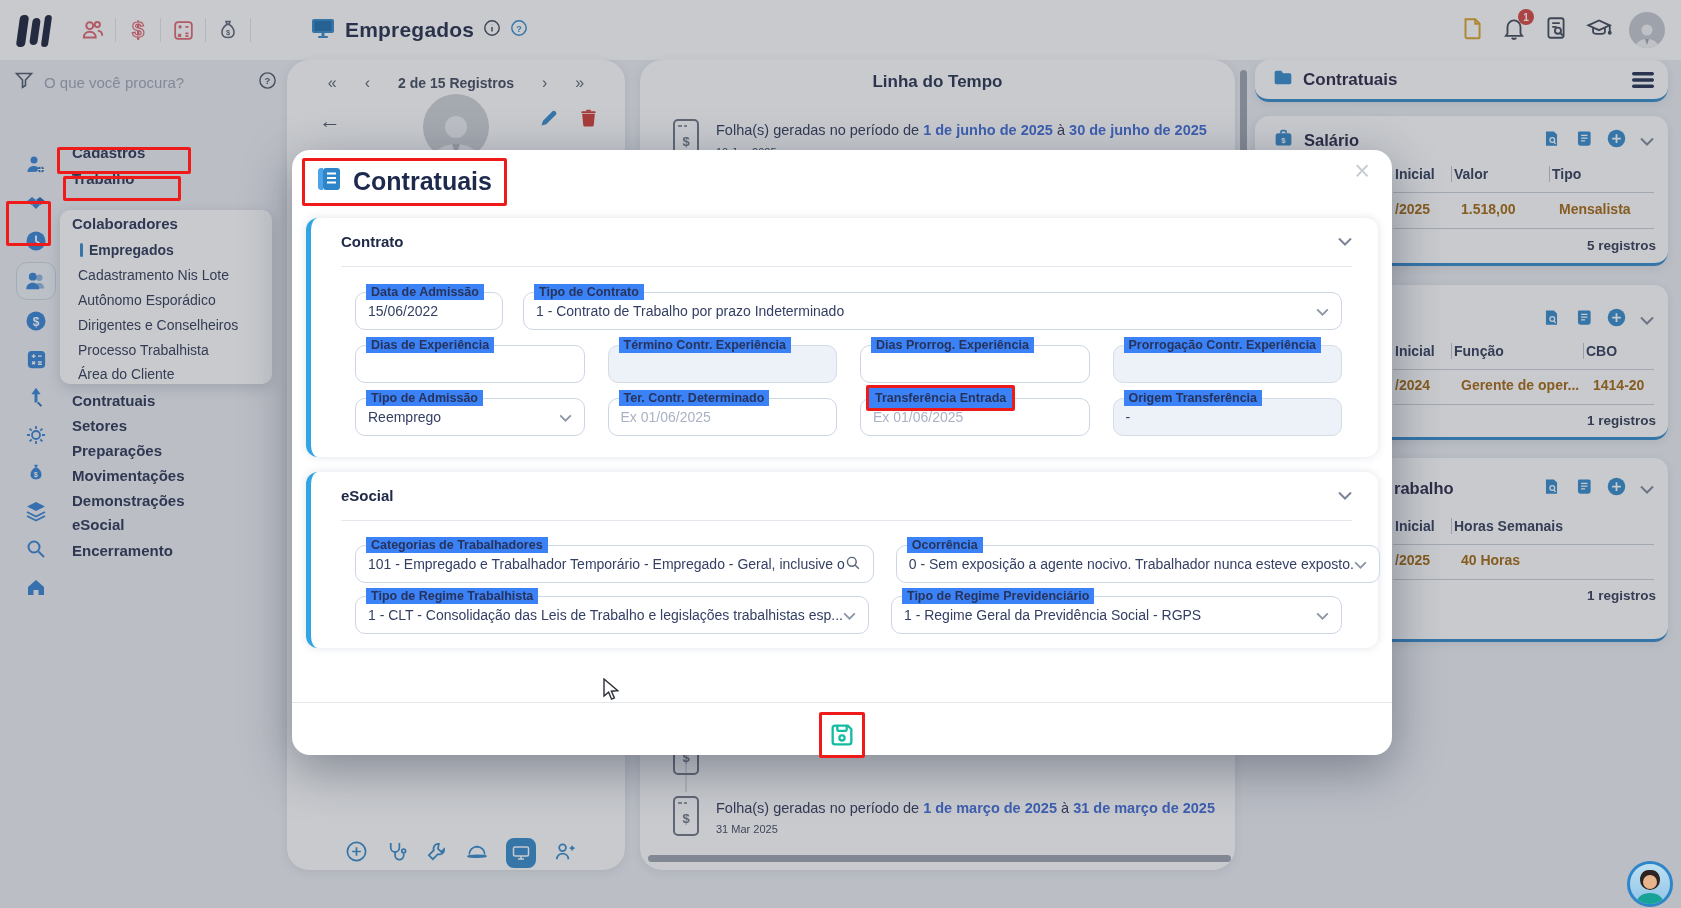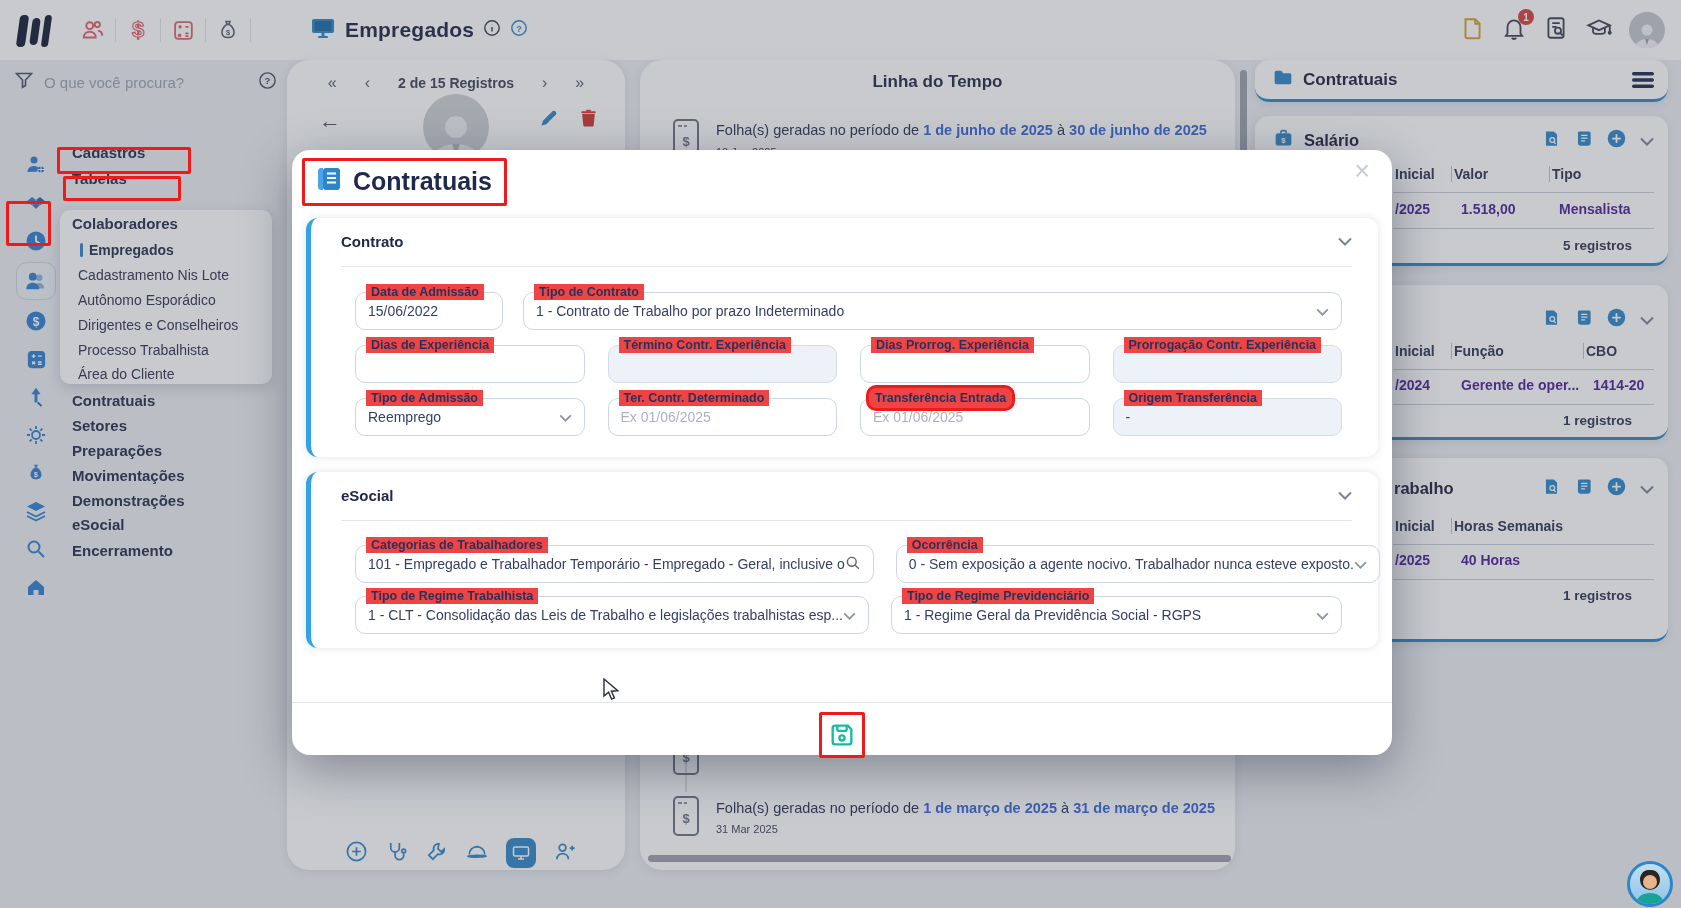--- a/index.html
+++ b/index.html
@@ -53,44 +53,44 @@
   .tl-line { position:absolute; left:45px; top:106px; width:2px; height:626px; background:#dde1e7; }
   .hscroll { position:absolute; left:8px; bottom:8px; height:7px; width:583px; background:#9ba1ab; border-radius:4px; }
   .vscroll { position:absolute; left:1240px; top:70px; width:7px; height:92px; background:#9ba1ab; border-radius:4px; z-index:5; }
 
   
   .rp-card { position:absolute; left:1255px; width:413px; background:#fff; border-radius:14px; border-bottom:3px solid #2e86c9; box-shadow:0 2px 8px rgba(40,50,70,.10); }
   .rp-head-row { position:absolute; left:18px; right:14px; display:flex; align-items:center; gap:10px; }
   .rp-title { font-size:16.5px; font-weight:800; color:#201d3e; white-space:nowrap; }
   .rp-acts { margin-left:auto; display:flex; align-items:center; gap:13px; }
   .rp-cols { position:absolute; left:140px; right:14px; display:flex; font-size:14px; font-weight:bold; color:#2c3554; }
-  .rp-row { position:absolute; left:140px; right:14px; display:flex; font-size:14px; color:#4c1d95; font-weight:600; }
+  .rp-row { position:absolute; left:140px; right:14px; display:flex; font-size:14px; color:#a16207; font-weight:600; }
   .c-sep { border-left:1px solid #bcc3ce; padding-left:2px; }
   .rp-div { position:absolute; left:138px; right:14px; border-top:1px solid #c9ced6; }
-  .rp-foot { position:absolute; right:36px; font-size:13.5px; font-weight:bold; color:#2d3550; }
+  .rp-foot { position:absolute; right:12px; font-size:13.5px; font-weight:bold; color:#2d3550; }
 
   
   .dim { position:absolute; inset:0; background:rgba(73,80,94,.30); z-index:50; }
   .annot { position:absolute; border:3px solid #ef1b1b; z-index:60; border-radius:2px; }
 
   
   .modal { position:absolute; left:292px; top:150px; width:1100px; height:605px; background:#fff; border-radius:18px; box-shadow:0 14px 50px rgba(25,35,55,.40); z-index:100; }
   .m-close { position:absolute; right:22px; top:8px; font-size:27px; color:#c8cdd5; line-height:1; cursor:default; }
   .m-title-wrap { position:absolute; left:10px; top:8px; border:3px solid #ef1b1b; border-radius:2px; padding:5px 12px 7px 10px; display:flex; align-items:center; gap:10px; }
   .m-title { font-size:25px; font-weight:800; color:#1d2a4d; }
   .sec { position:absolute; left:14px; right:14px; background:#fff; border-radius:12px; border-left:5px solid #31a5e3; box-shadow:0 0 9px rgba(50,70,110,.15); }
   .sec-head { position:absolute; top:14px; left:30px; right:26px; display:flex; align-items:center; }
   .sec-head .t { font-size:15px; font-weight:800; color:#202a48; }
   .sec-div { position:absolute; top:48px; left:30px; right:26px; border-top:1px solid #e4e8ee; }
   .frow { position:absolute; left:44px; right:36px; display:grid; gap:23px; }
   .field { position:relative; height:38px; border:1px solid #ccd6e4; border-radius:10px; background:#fff; display:flex; align-items:center; padding:0 12px; font-size:14px; color:#333f63; }
   .field .val { white-space:nowrap; overflow:hidden; }
   .field.dis { background:#edf1f8; border-color:#d4dce8; }
-  .lbl { position:absolute; top:-9px; left:10px; background:#ef4444; padding:0 5px; font-size:12.5px; font-weight:bold; color:#27335c; white-space:nowrap; line-height:1.3; }
-  .lbl-red { border:3px solid #ef1b1b; top:-14px; left:5px; padding:2px 6px; border-radius:10px; }
+  .lbl { position:absolute; top:-9px; left:10px; background:#3b82f6; padding:0 5px; font-size:12.5px; font-weight:bold; color:#27335c; white-space:nowrap; line-height:1.3; }
+  .lbl-red { border:3px solid #ef1b1b; top:-14px; left:5px; padding:2px 6px; border-radius:2px; }
   .chev { margin-left:auto; flex:none; }
   .field input { border:none; outline:none; background:transparent; width:100%; font-size:14px; font-family:inherit; color:#333f63; }
   .field input::placeholder { color:#a9b2c4; }
   .m-footline { position:absolute; left:0; right:0; top:552px; border-top:1px solid #e3e6eb; }
   .save-wrap { position:absolute; top:562px; left:50%; transform:translateX(-50%); border:3px solid #ef1b1b; border-radius:2px; padding:3px; }
   .save-btn { width:34px; height:34px; display:flex; align-items:center; justify-content:center; background:#fff; }
 
   .cursor { position:absolute; left:601px; top:678px; z-index:120; }
   .float-avatar { position:absolute; left:1627px; top:861px; width:46px; height:46px; border-radius:50%; z-index:110; border:3px solid #2e86c9; background:linear-gradient(#bfe0f2,#8fc4e8); overflow:hidden; }
 </style>
@@ -291,21 +291,21 @@
       </div>
     <div class="ic">
         <svg width="24" height="24" viewBox="0 0 24 24" fill="#2f7fd1">
           <path d="M4 12l8-7 8 7v8h-5.5v-5h-5v5H4z"></path>
         </svg>
       </div>
   </div>
 
   <div class="menu">
     <div class="lvl1" style="top:0">Cadastros</div>
-    <div class="lvl1" style="top:26px">Tabelas</div>
+    <div class="lvl1" style="top:26px">Trabalho</div>
 
     <div class="submenu-panel"></div>
     <div class="lvl1" style="top:71px">Colaboradores</div>
     <div class="lvl2" style="top:98px; left:80px; font-weight:bold; color:#26304f"><span class="active-bar"></span><span>Empregados</span></div>
     <div class="lvl2" style="top:123px">Cadastramento Nis Lote</div>
     <div class="lvl2" style="top:148px">Autônomo Esporádico</div>
     <div class="lvl2" style="top:173px">Dirigentes e Conselheiros</div>
     <div class="lvl2" style="top:198px">Processo Trabalhista</div>
     <div class="lvl2" style="top:222px">Área do Cliente</div>
 

